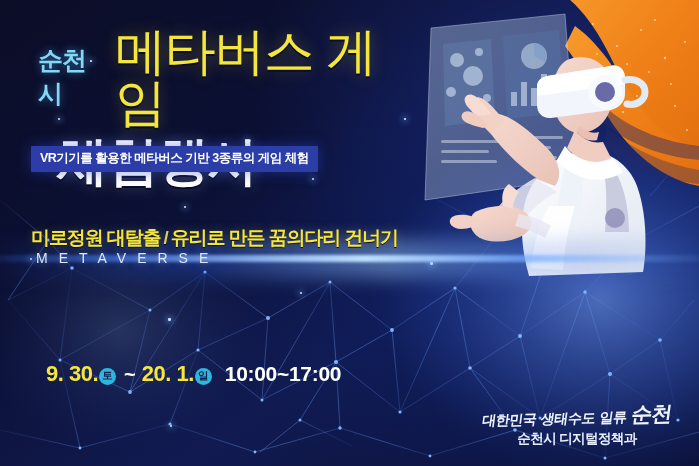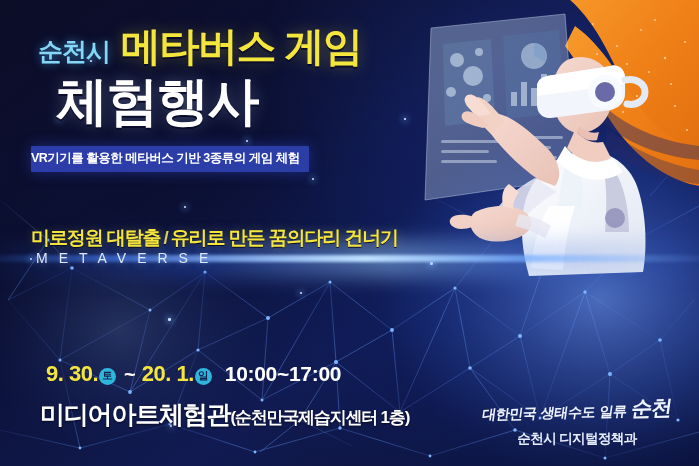--- a/index.html
+++ b/index.html
@@ -41,37 +41,37 @@
   .headline{position:absolute;left:0;top:26px;width:400px;}
   .h-line1{
     display:flex;align-items:baseline;gap:11px;
     padding-left:38px;
   }
   .city{
     font-size:25px;font-weight:700;color:#84d8f5;letter-spacing:-1px;
     text-shadow:0 0 9px rgba(70,170,235,.65);
   }
   .big-y{
-    font-size:40px;font-weight:700;color:#f4e63c;letter-spacing:-1.5px;
+    font-size:51px;font-weight:400;color:#f4e63c;letter-spacing:-1.5px;
     line-height:1;
     text-shadow:0 2px 0 rgba(10,12,40,.95),0 0 16px rgba(230,215,60,.35);
   }
   .h-line2{
     padding-left:56px;margin-top:7px;
     font-size:52px;font-weight:900;color:#ffffff;letter-spacing:-1.5px;
     line-height:1;
     text-shadow:0 2px 0 rgba(10,12,40,.95),0 0 16px rgba(190,215,255,.3);
   }
 
   
   .band{
     position:absolute;left:31px;top:146px;
     background:linear-gradient(90deg,#2c3ca9 0%,#2b3ea6 100%);
     color:#fff;font-size:12.5px;font-weight:700;letter-spacing:-.5px;
-    padding:4px 9px 5px 0;border-radius:1px;
+    padding:4px 9px 5px 9px;border-radius:1px;
     box-shadow:0 0 14px rgba(45,70,200,.5);
   }
 
   
   .games{position:absolute;left:31px;top:177px;width:330px;}
   .g-row{
     font-size:19px;font-weight:800;color:#f4e63c;letter-spacing:-1.1px;
     line-height:1.32;
     text-shadow:0 1px 0 rgba(8,10,35,.9),0 0 12px rgba(225,210,60,.25);
     white-space:nowrap;
@@ -122,21 +122,20 @@
   .logo-cal{
     font-family:"DejaVu Serif",serif;
     font-size:14px;font-weight:700;color:#eef3ff;
     letter-spacing:-.5px;
     transform:skewX(-9deg) rotate(-1.4deg);
     display:inline-block;
     white-space:nowrap;
   }
   .logo-cal .big{font-size:21px;font-weight:900;letter-spacing:-1px;}
   .logo-dept{
-    margin-top:6px;
     font-size:13.5px;font-weight:600;color:#e7eeff;letter-spacing:-.6px;
   }
 </style>
 </head>
 <body>
 
 <div class="poster">
 
   <svg class="mesh" viewBox="0 0 699 466" preserveAspectRatio="none">
     <defs>
@@ -363,23 +362,20 @@
 
   <div class="daterow">
     <span class="d-yellow" style="padding-left:6px;">9. 30.</span>
     <span class="badge">토</span>
     <span class="d-tilde">~</span>
     <span class="d-yellow">20. 1.</span>
     <span class="badge">일</span>
     <span class="d-time">10:00~17:00</span>
   </div>
 
-  <div class="venue">
-    <span class="v-main">미디어아트체험관</span><span class="v-sub">(순천만국제습지센터 1층)</span>
-  </div>
 
   <div class="logo">
     <div class="logo-cal">
       <span>대한민국 생태수도 일류</span>
       <span class="big">순천</span>
     </div>
     <div class="logo-dept">순천시 디지털정책과</div>
   </div>
 
 </div>

